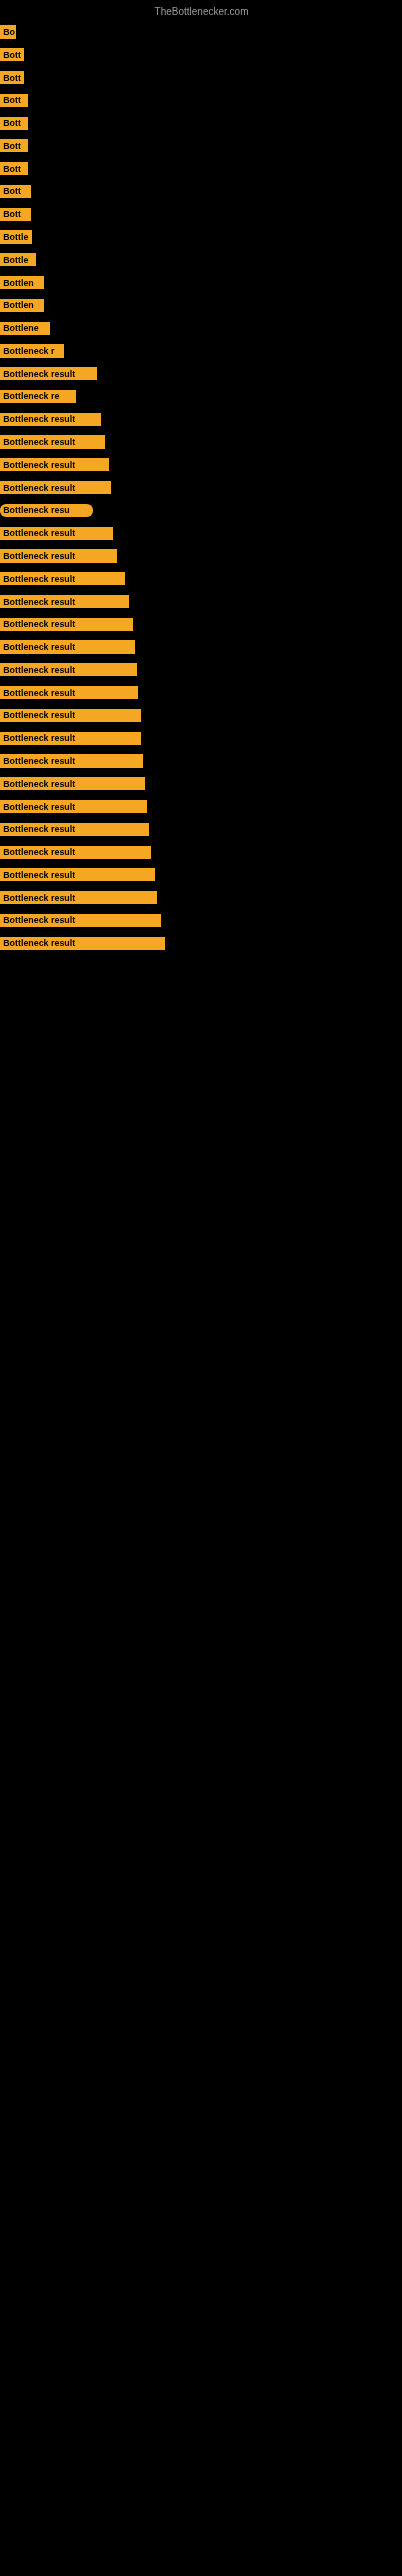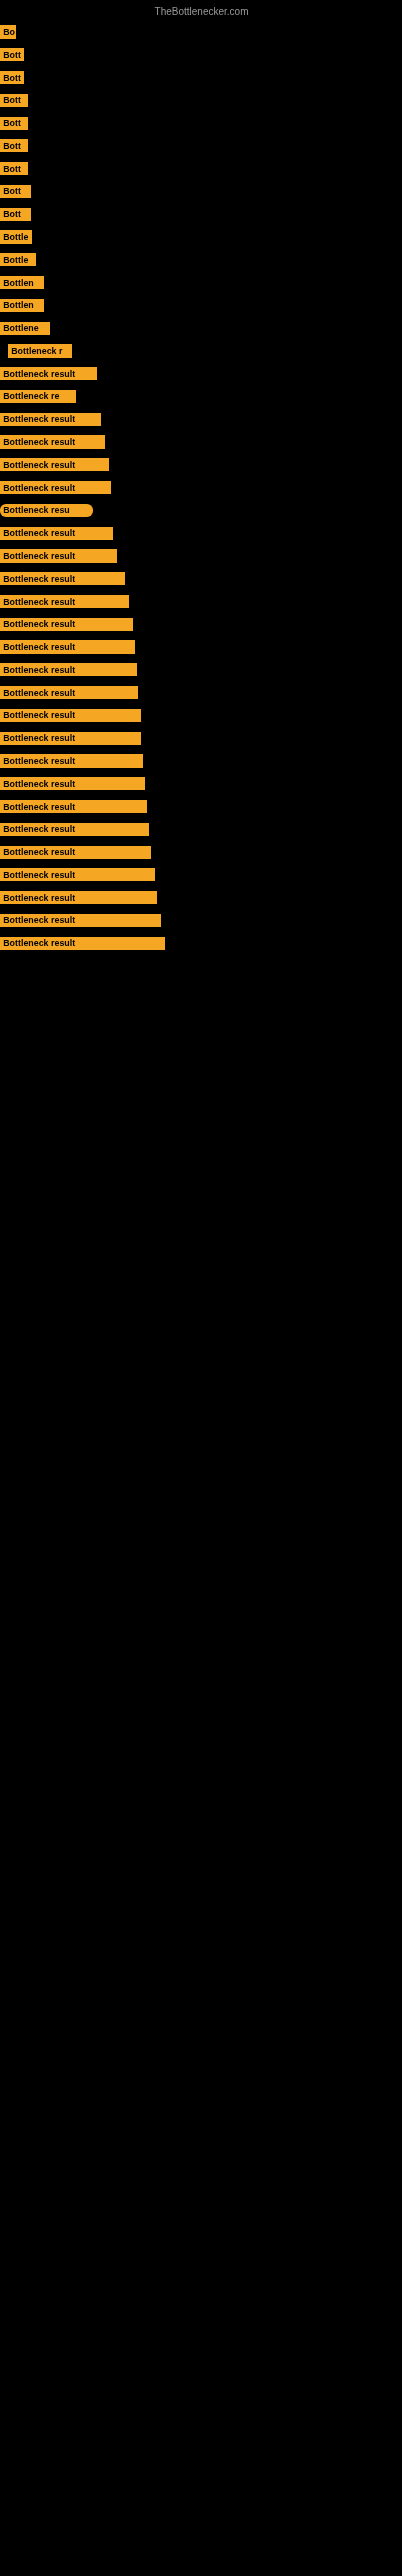--- a/index.html
+++ b/index.html
@@ -83,21 +83,21 @@
     <div class="bar-row">
       <span class="bar-label" style="width: 44px; display: inline-block; overflow: hidden;">Bottlen</span>
     </div>
     <div class="bar-row">
       <span class="bar-label" style="width: 44px; display: inline-block; overflow: hidden;">Bottlen</span>
     </div>
     <div class="bar-row">
       <span class="bar-label" style="width: 50px; display: inline-block; overflow: hidden;">Bottlene</span>
     </div>
     <div class="bar-row">
-      <span class="bar-label" style="width: 64px; display: inline-block; overflow: hidden; margin-left: 8px;">Bottleneck r</span>
+      <span class="bar-label" style="width: 64px; display: inline-block; overflow: hidden;">Bottleneck r</span>
     </div>
     <div class="bar-row">
       <span class="bar-label" style="width: 97px; display: inline-block; overflow: hidden;">Bottleneck result</span>
     </div>
     <div class="bar-row">
       <span class="bar-label" style="width: 76px; display: inline-block; overflow: hidden;">Bottleneck re</span>
     </div>
     <div class="bar-row">
       <span class="bar-label" style="width: 101px; display: inline-block; overflow: hidden;">Bottleneck result</span>
     </div>

